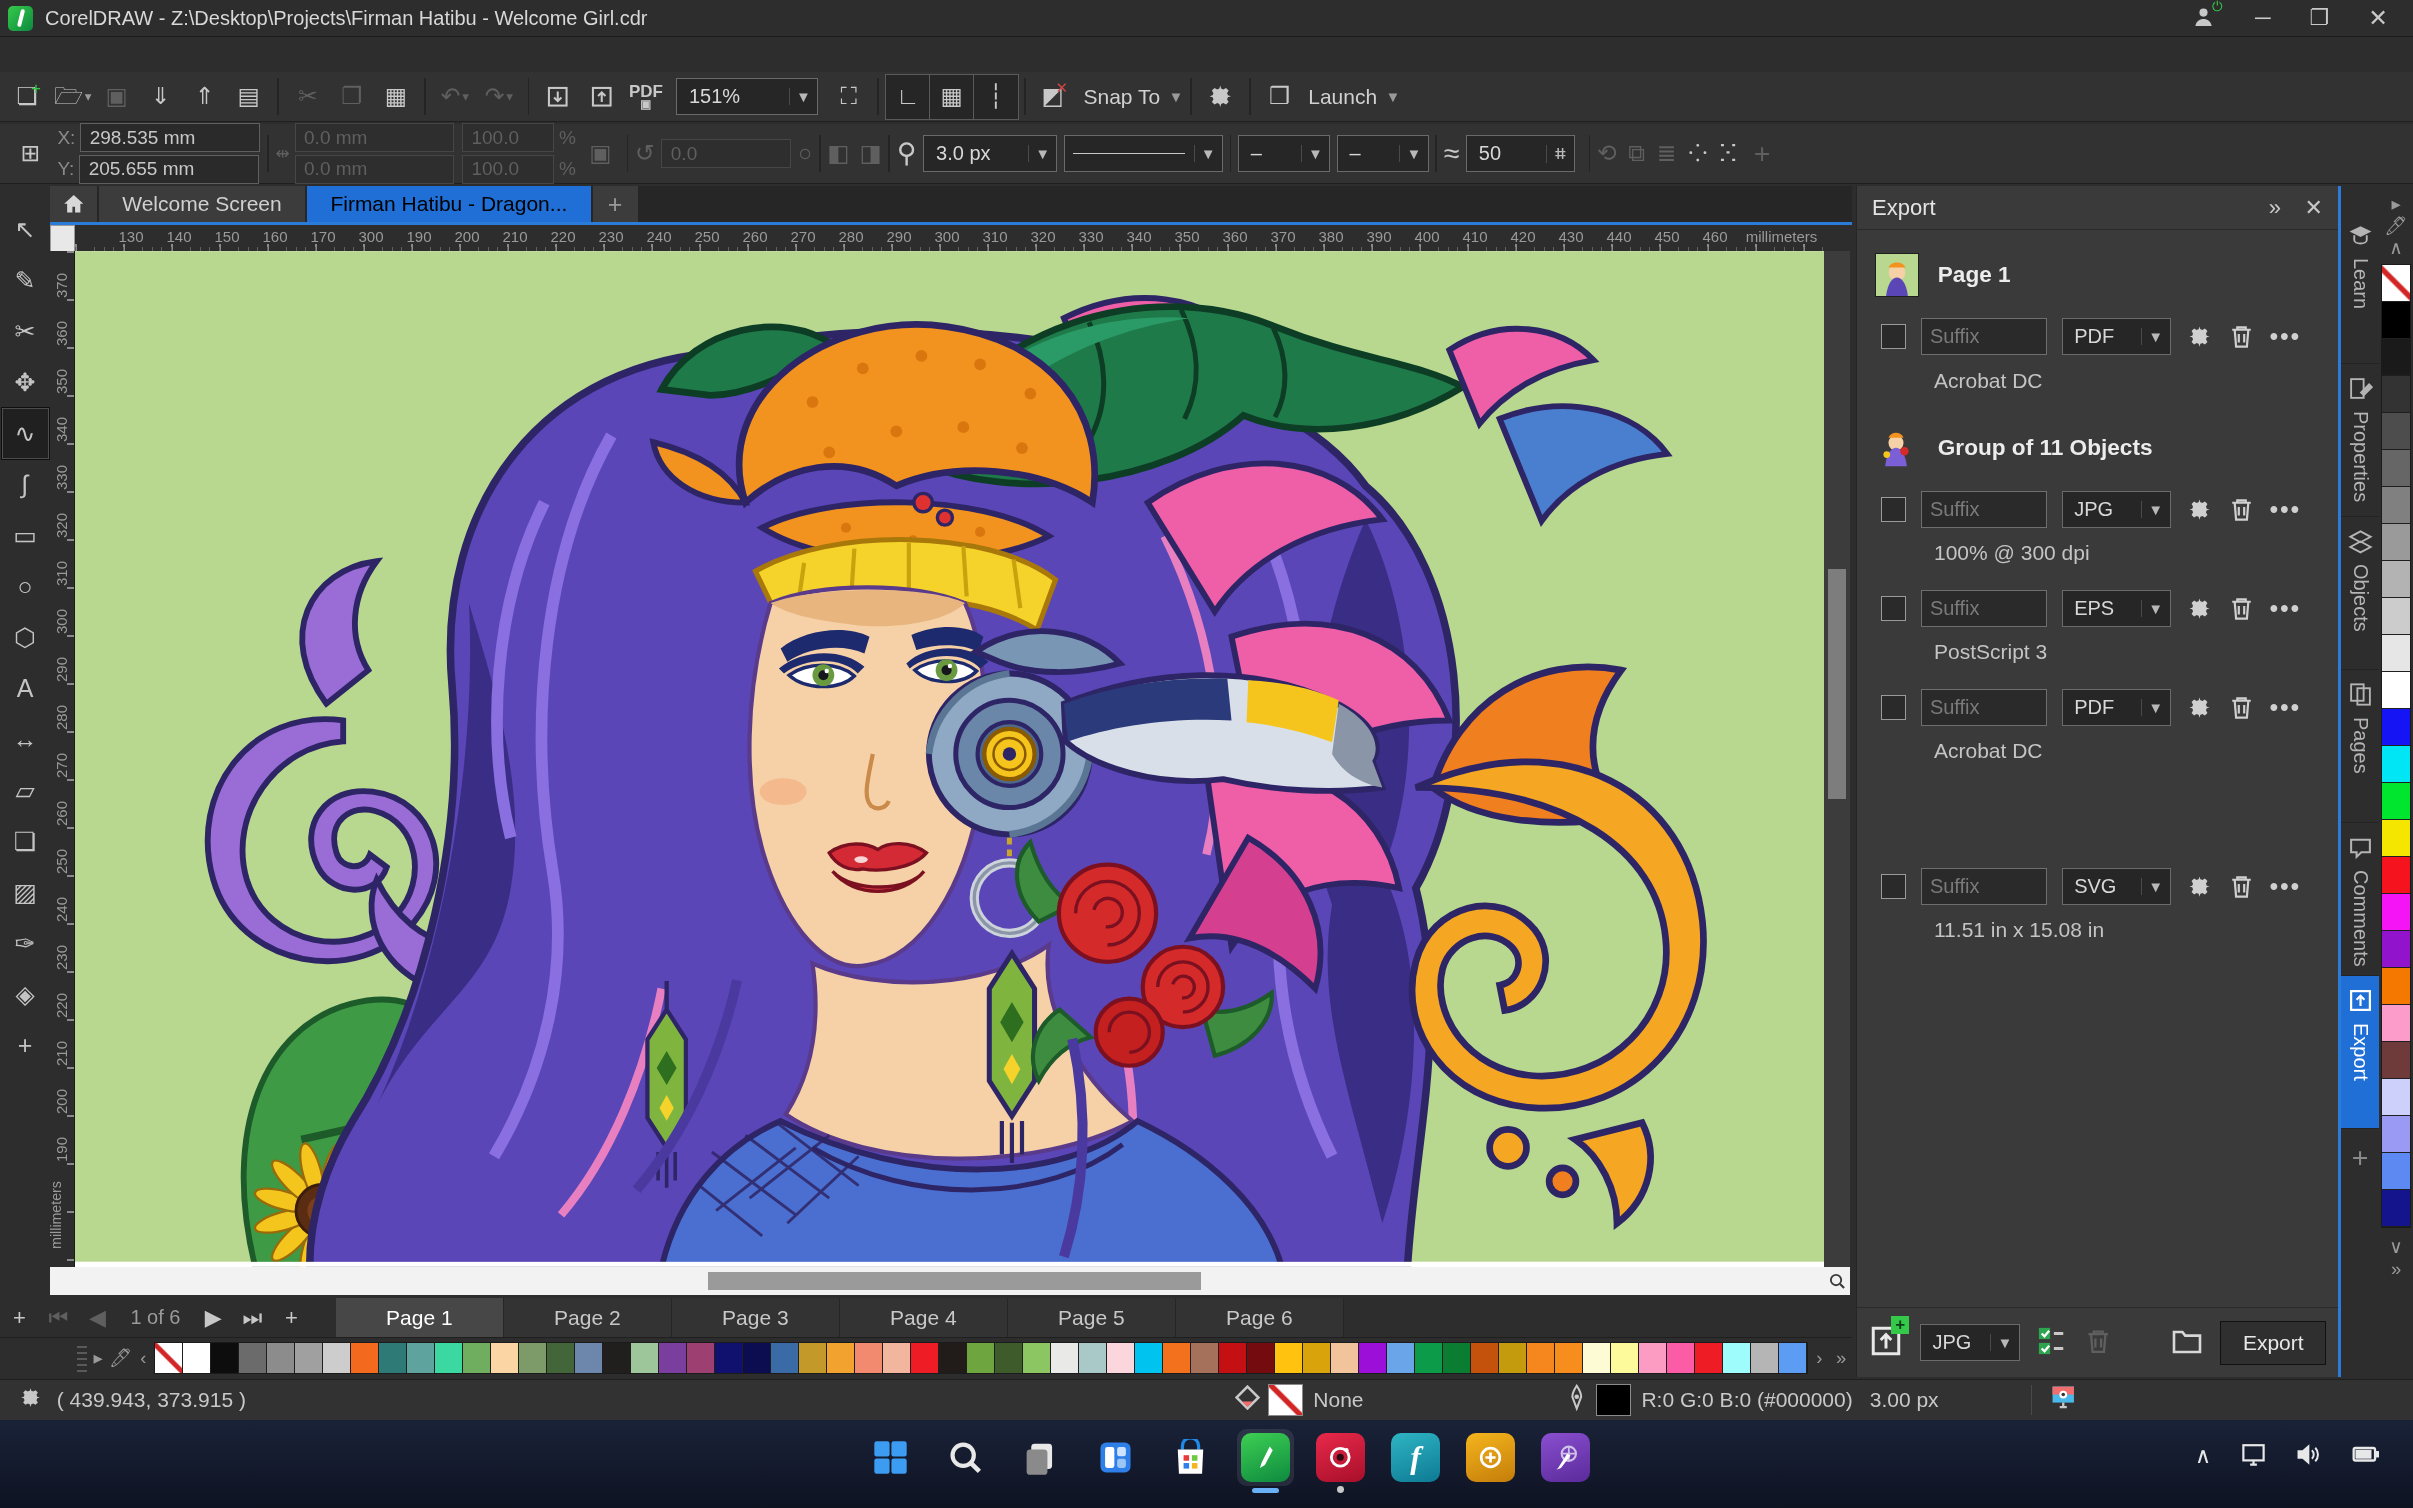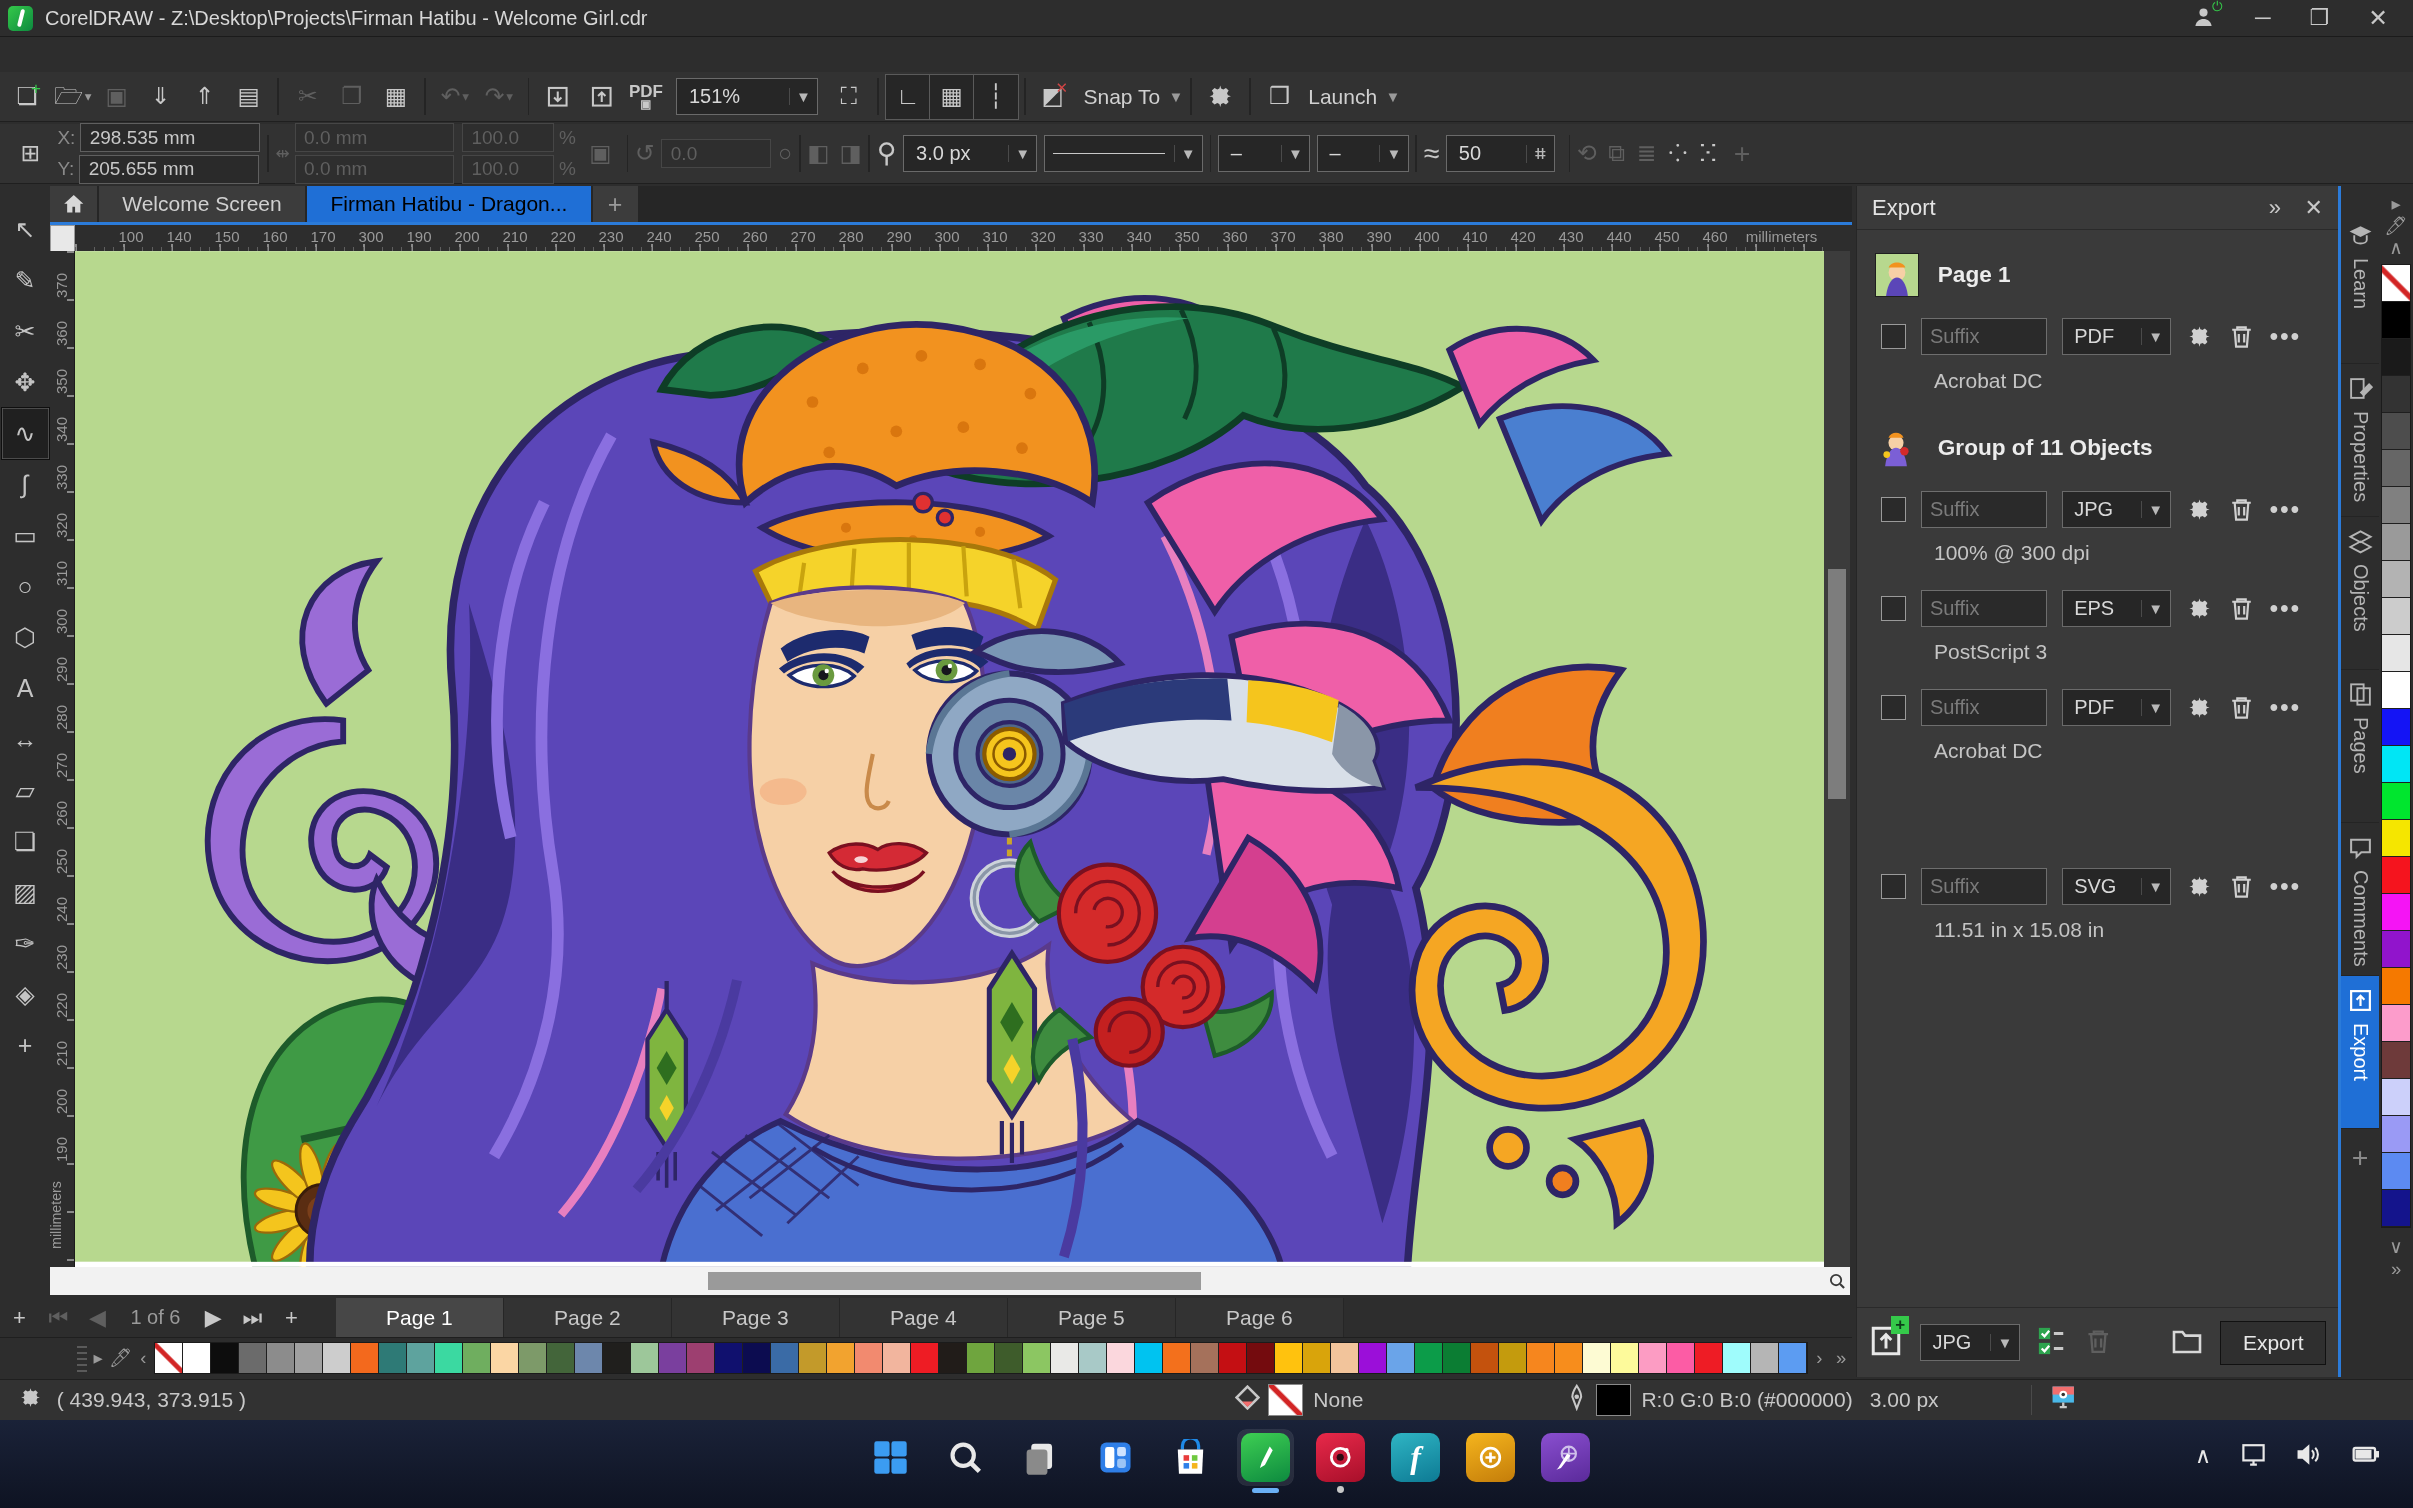--- a/index.html
+++ b/index.html
@@ -316,21 +316,21 @@
           <span class="plab dis">%</span>
         </div>
       <div class="row">
           <input class="pfield dis" style="width: 92px;" value="100.0">
           <span class="plab dis">%</span>
         </div>
     </div>
     <span class="glyph dis" style="margin:0 8.4px">▣</span>
     <span class="vsep"></span>
     <span class="glyph dis">↺</span>
-    <input class="pfield dis" style="width: 110px; margin: 0px 6.7px;" value="0.0">
+    <input class="pfield dis" style="width: 130px; margin: 0px 6.7px;" value="0.0">
     <span class="glyph dis">○</span>
     <span class="vsep"></span>
     <span class="glyph dis">◧</span>
     <span class="glyph dis" style="margin-left:10px">◨</span>
     <span class="vsep"></span>
     <span class="glyph" style="font-size:27px">⚲</span>
     <div class="dd" style="width:134px;margin:0 6.7px">
         <span class="val">3.0 px</span>
         <span class="arr">▼</span>
       </div>
@@ -424,21 +424,21 @@
         <span>◈</span>
       </span>
       <span class="tool" title="add-tool-button">
         <span>+</span>
       </span>
     </div>
 
   <div id="ruler-corner" class="abs"></div>
   <div id="hruler" class="abs">
     <div class="hnums">
-        <span class="hnum">100</span>
+        <span class="hnum">130</span>
         <span class="hnum">140</span>
         <span class="hnum">150</span>
         <span class="hnum">160</span>
         <span class="hnum">170</span>
         <span class="hnum">300</span>
         <span class="hnum">190</span>
         <span class="hnum">200</span>
         <span class="hnum">210</span>
         <span class="hnum">220</span>
         <span class="hnum">230</span>

